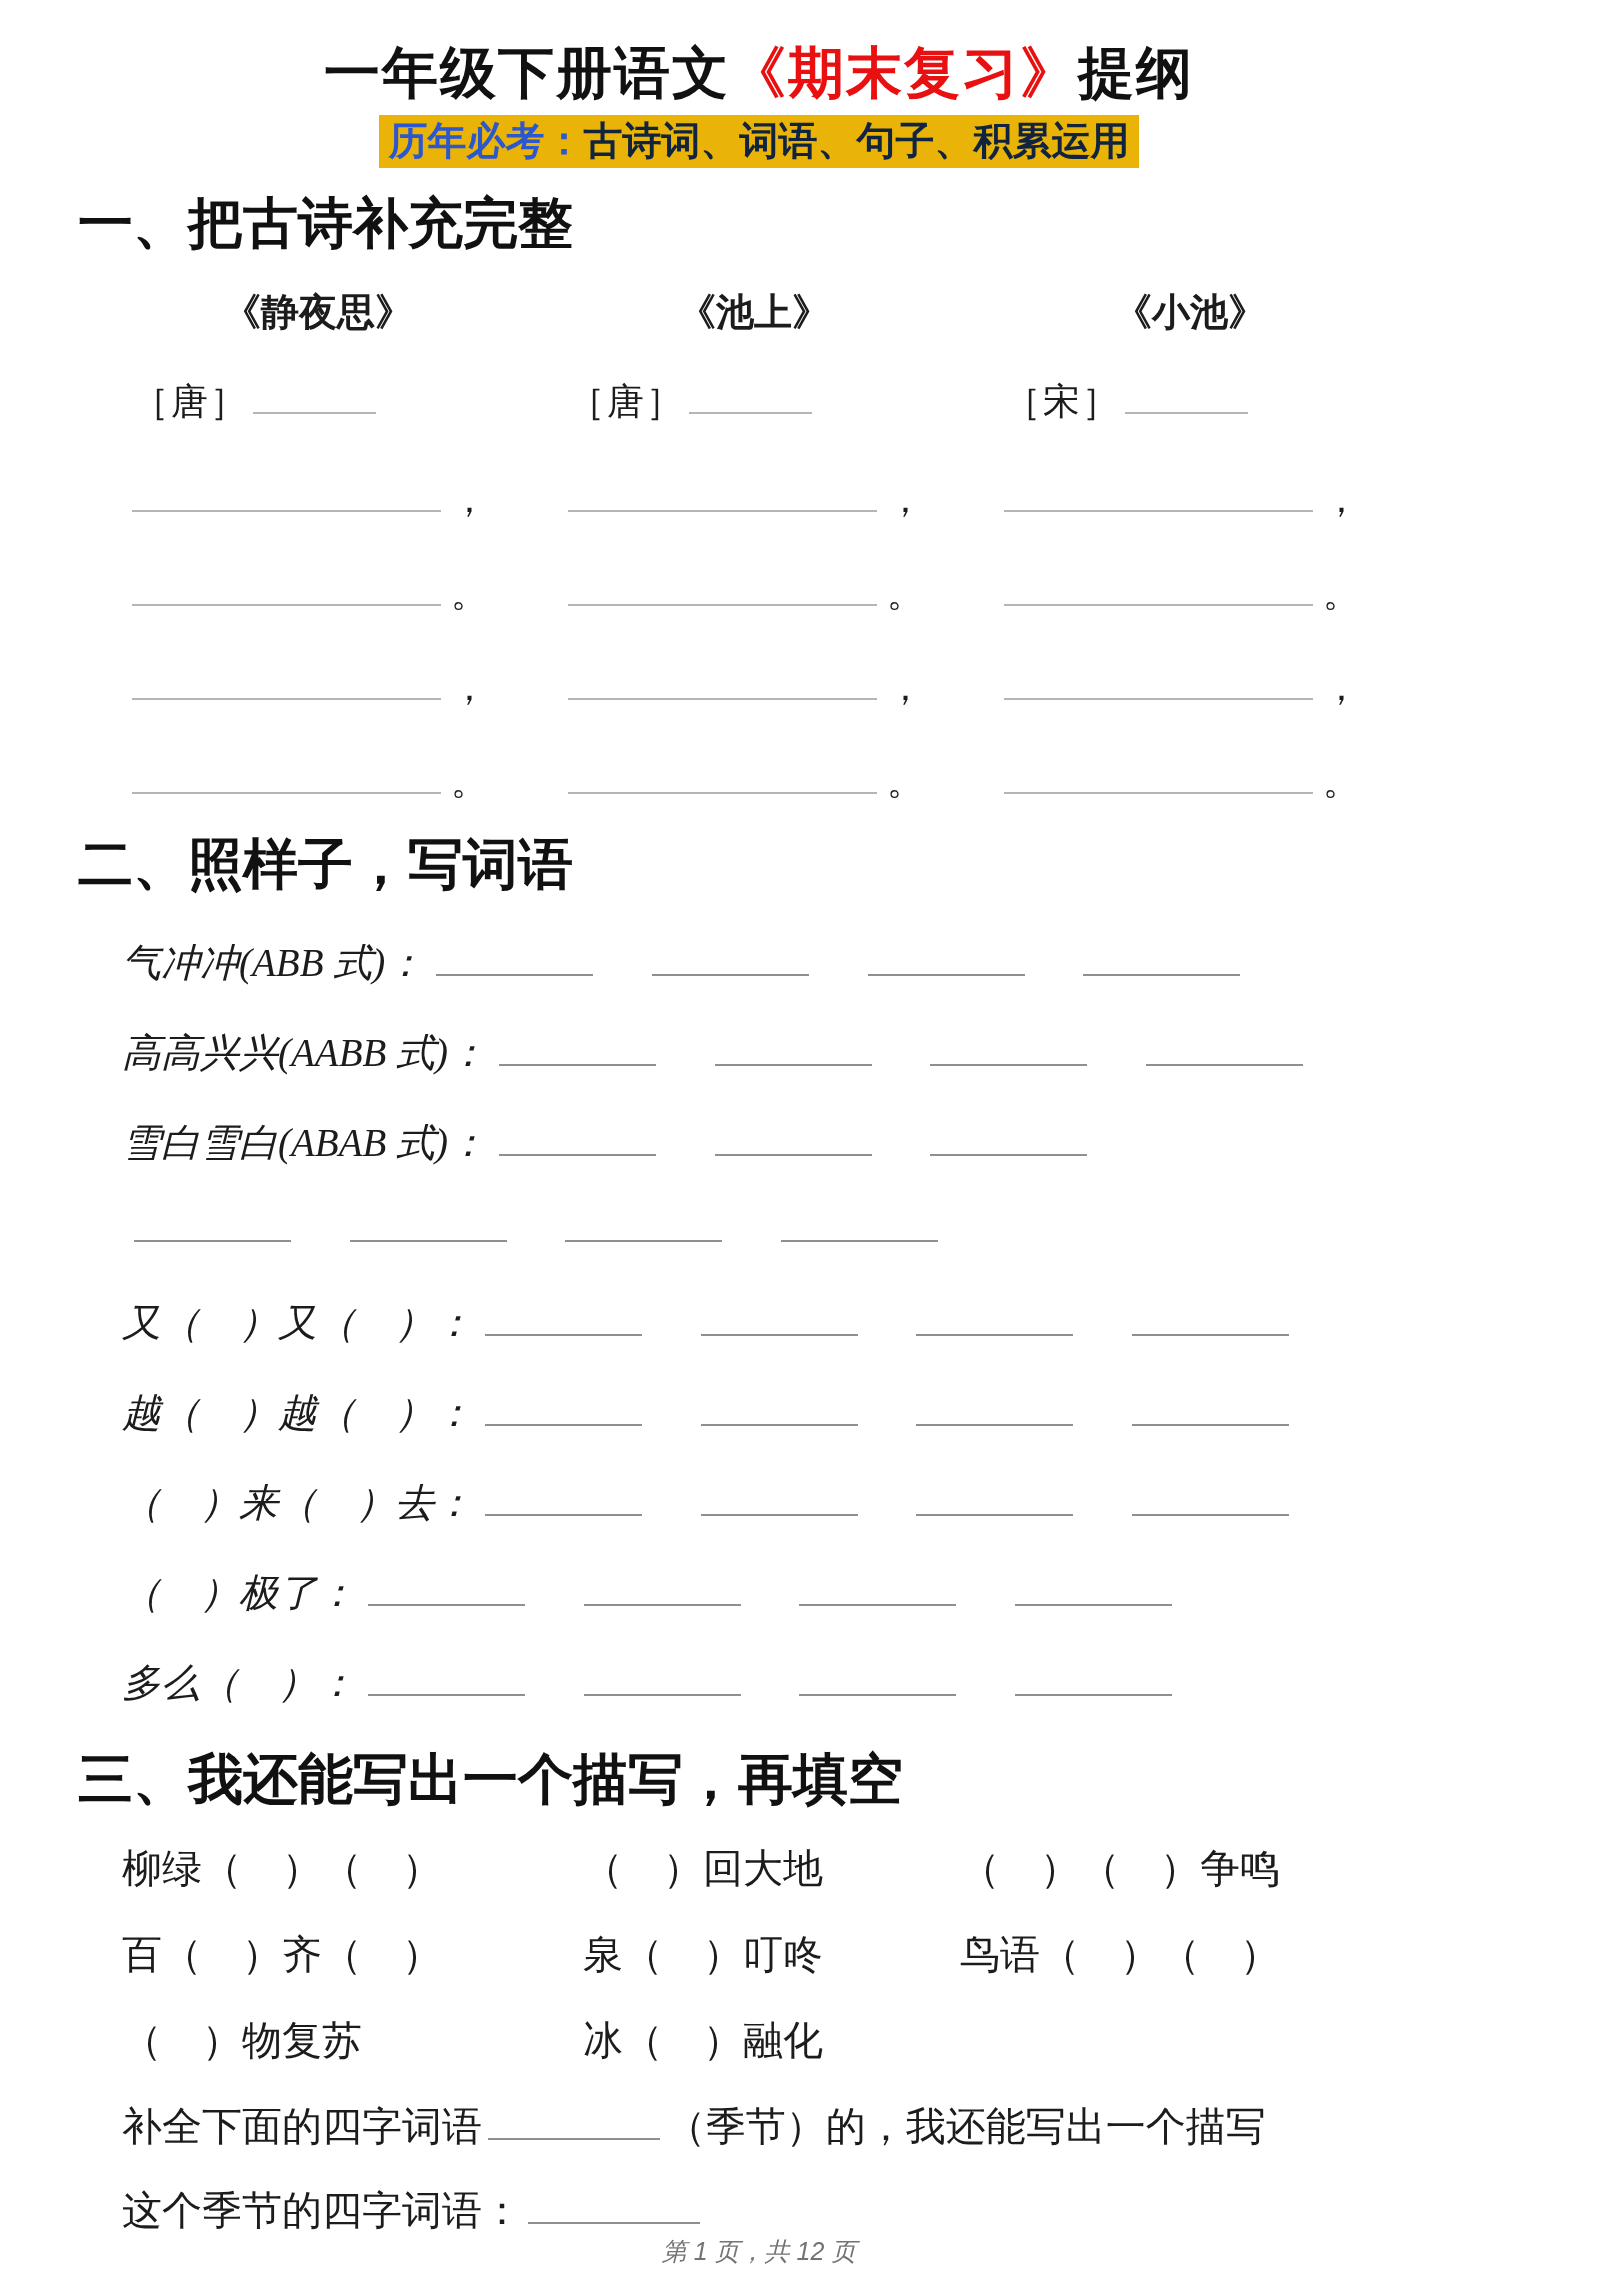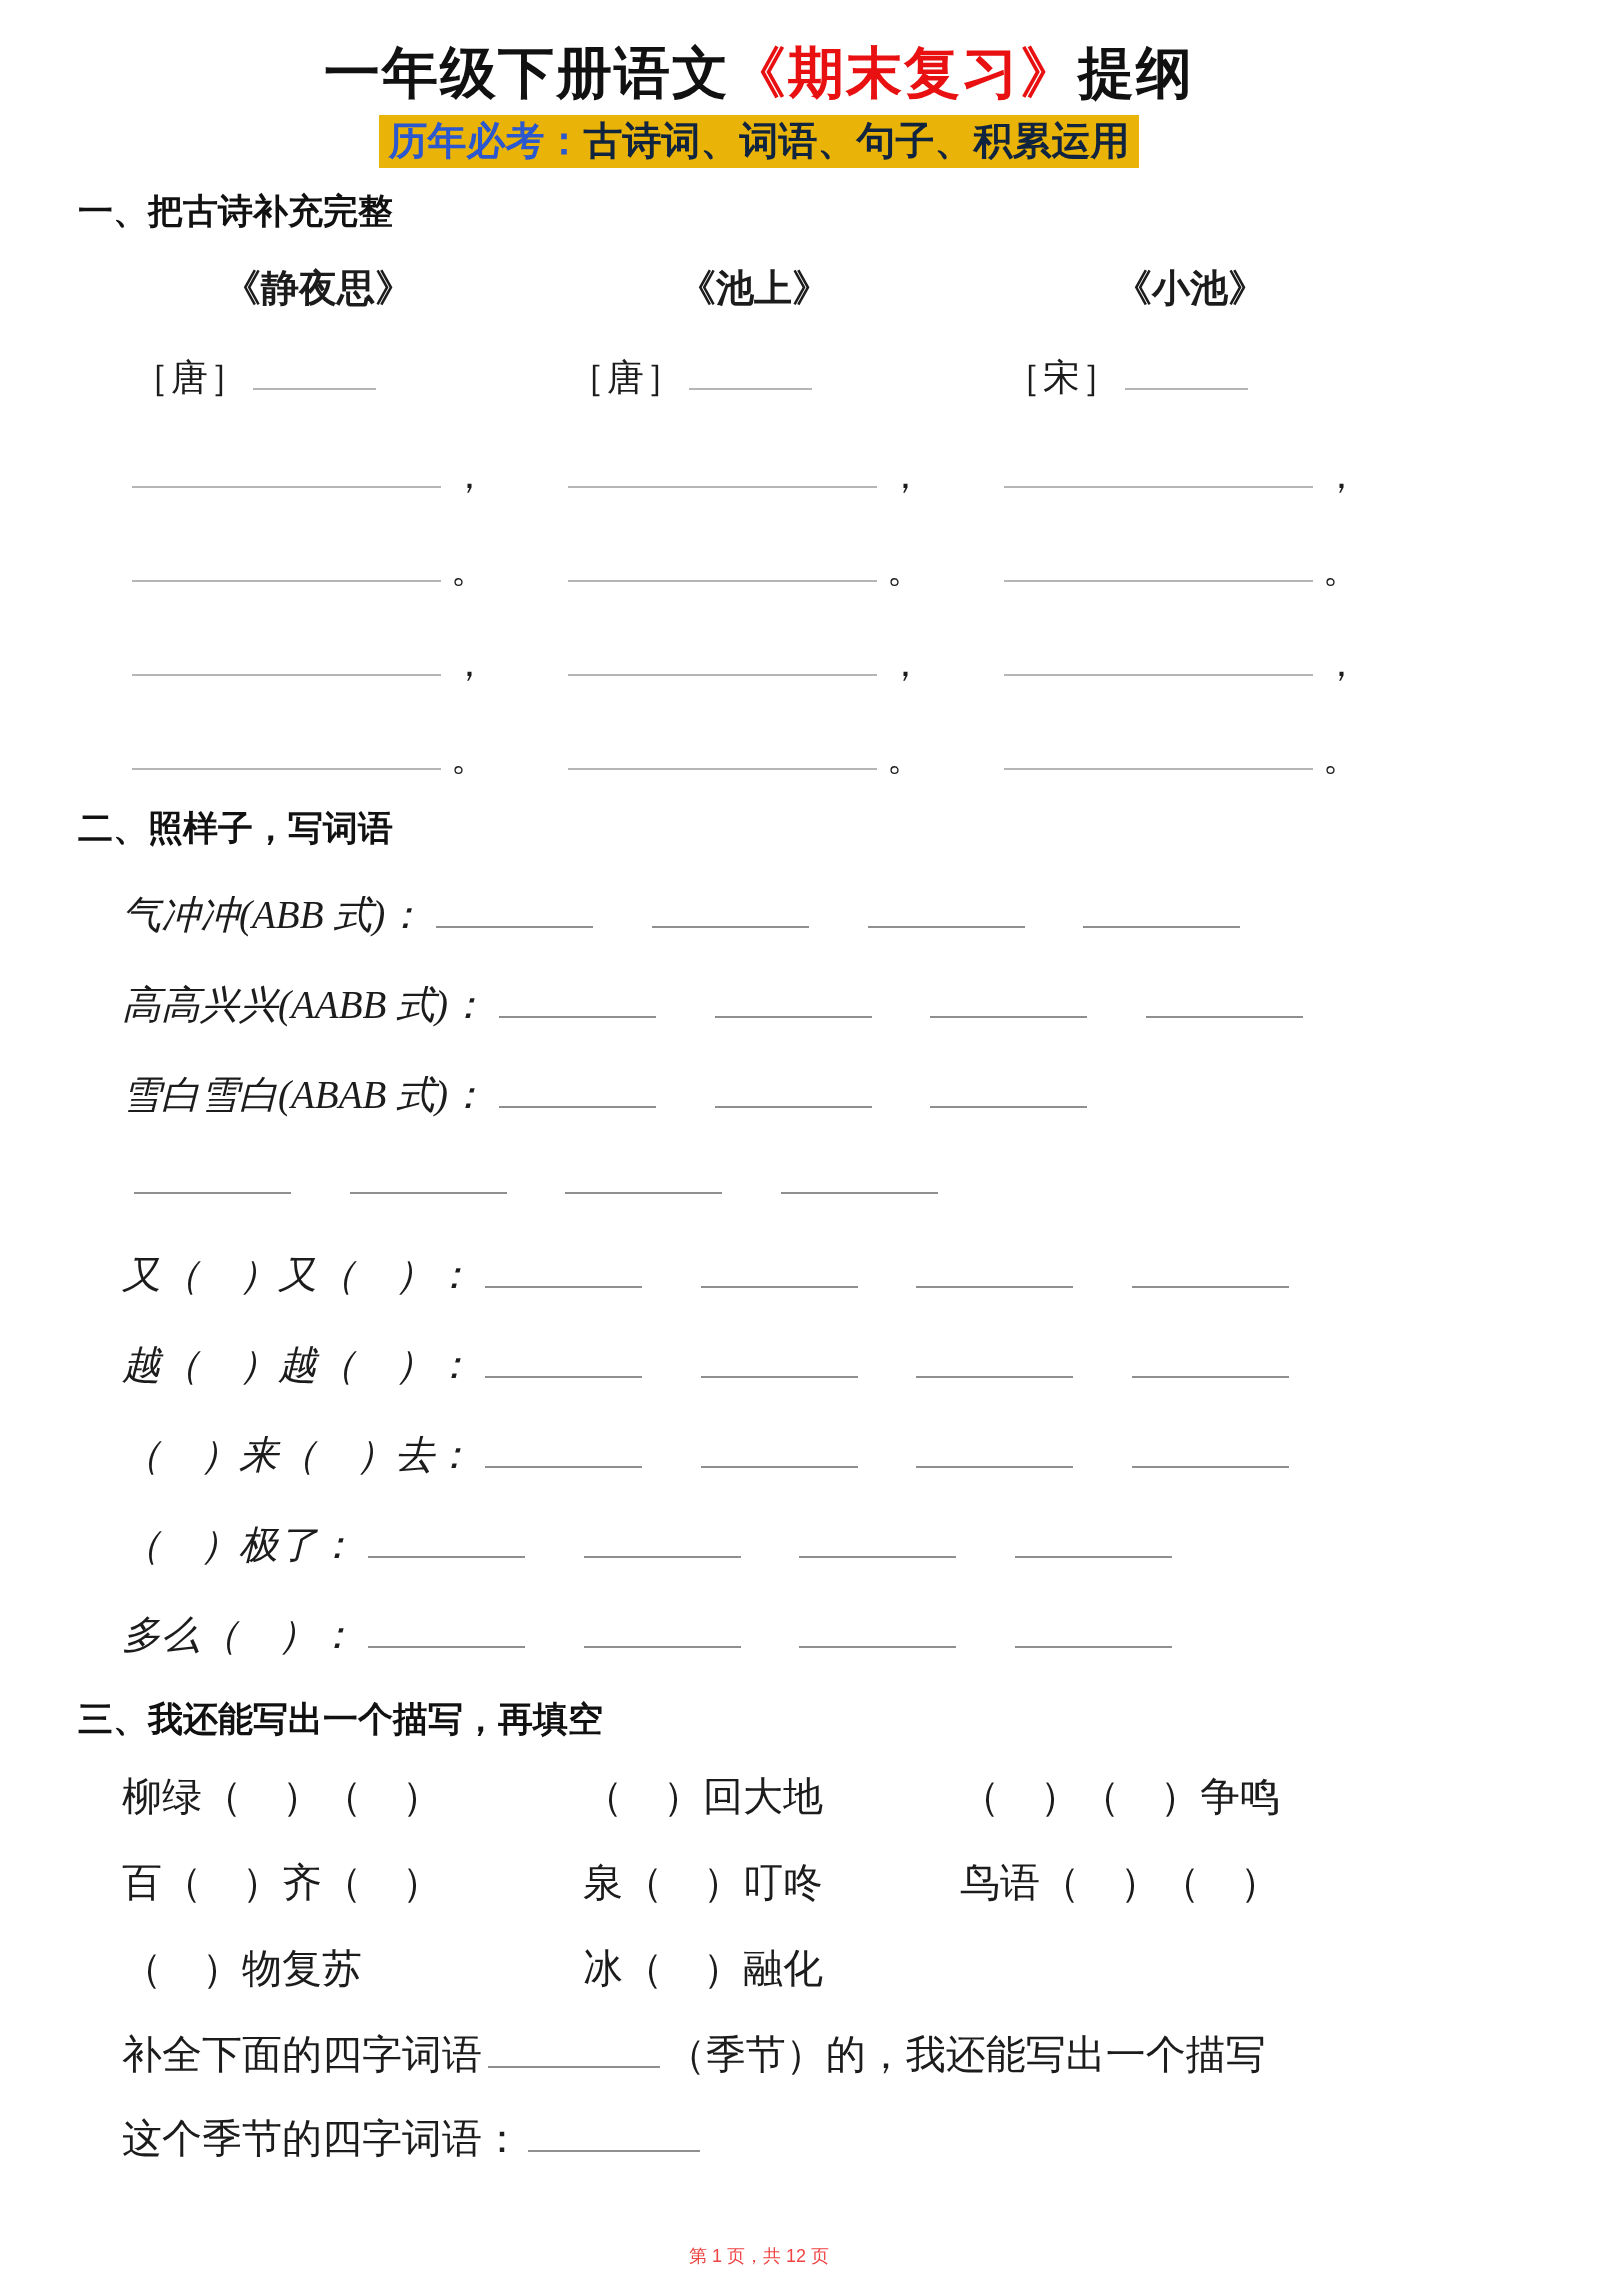--- a/index.html
+++ b/index.html
@@ -31,21 +31,21 @@
     font-weight:bold;
     font-size:39px;
     line-height:1.25;
     padding:2px 9.8px;
     color:#10233f;
   }
   
   h2.sec{
     font-family:"Liberation Sans","DejaVu Sans",sans-serif;
     font-weight:bold;
-    font-size:35px;
+    font-size:55px;
     color:#111111;
     margin:21.6px 0 0 0;
     line-height:1.2;
   }
   
   .poem-grid{
     display:grid;
     grid-template-columns:1fr 1fr 1fr;
     padding-left:54px;
     margin-top:31px;
@@ -91,22 +91,23 @@
     margin-bottom:31px;
     white-space:nowrap;
   }
   .fill-blank{ width:172px; margin:0 5.9px; border-bottom-color:#8f8f8f; }
   
   .footer{
     position:absolute;
     left:0;bottom:21.6px;width:100%;
     text-align:center;
     font-family:"Liberation Sans","DejaVu Sans",sans-serif;
-    font-size:18px;
-    color:#ef4444;
+    font-size:25px;
+    color:#737373;
+    font-style:italic;
   }
 </style>
 </head>
 <body>
 
 <div class="page">
 
   <div class="title"><span>一年级下册语文</span><span class="hl" style="color: rgb(232, 16, 16);">《期末复习》</span><span>提纲</span></div>
 
   <div class="subtitle-wrap">

